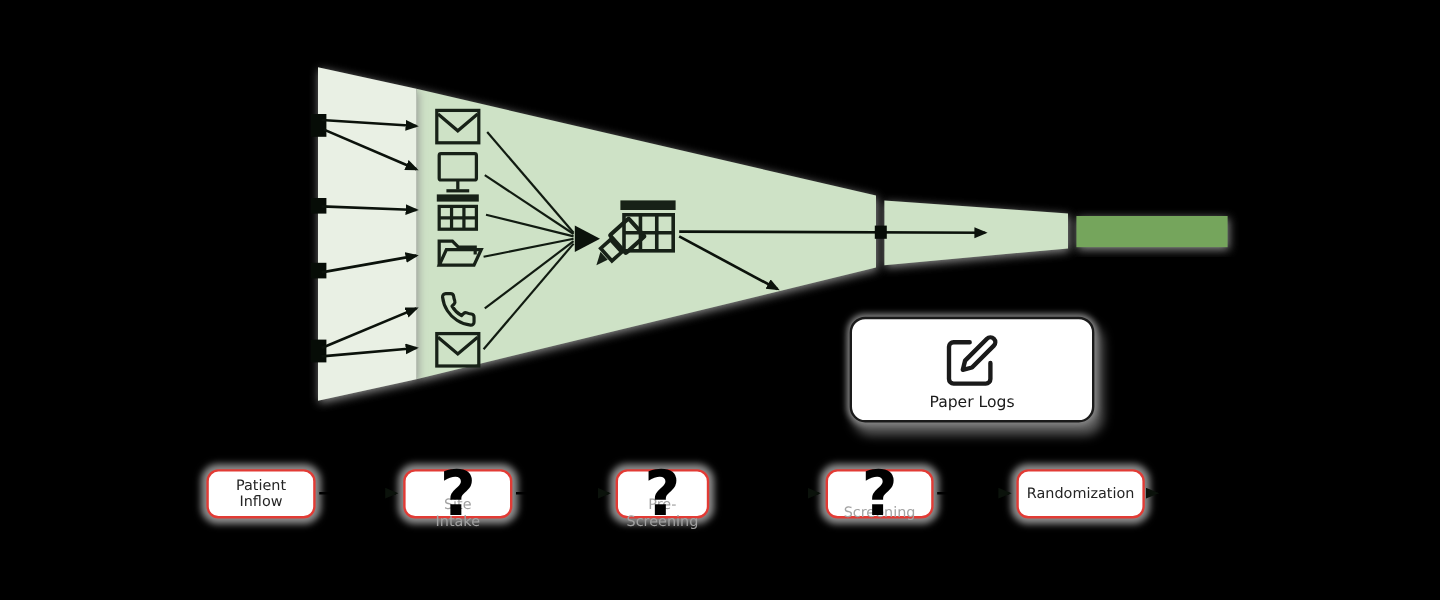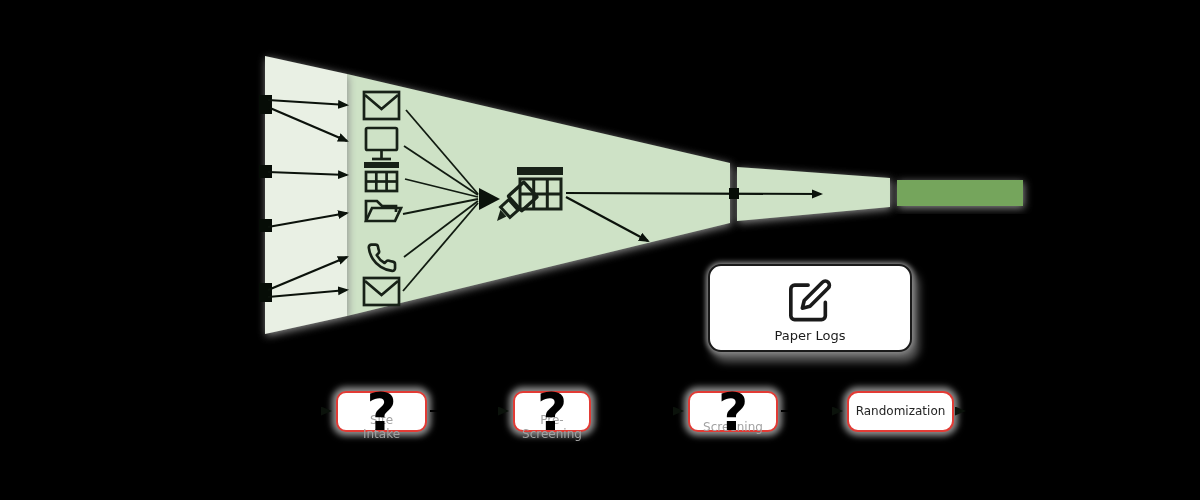--- a/index.html
+++ b/index.html
@@ -36,39 +36,43 @@
   .stage.unknown .stage-label{color:#a2a2a2;margin-top:32px;}
   .stage-overlay{
     position:absolute;left:0;right:0;top:-8px;bottom:-8px;
     display:flex;align-items:center;justify-content:center;
     font-size:52px;font-weight:bold;color:#000;line-height:1;pointer-events:none;
   }
   #stage-0{left:172px;width:91px;}
   #stage-1{left:336px;width:91px;}
   #stage-2{left:513px;width:78px;}
   #stage-3{left:688px;width:90px;}
-  #stage-4{left:847px;width:107px;border-radius:11px;}
+  #stage-4{left:847px;width:107px;}
 </style>
 </head>
 <body>
 
 <div class="canvas">
 
   <div class="panel">
     <div class="panel-item">
       <svg width="46" height="47" viewBox="0 0 24 24">
         <g fill="none" stroke="#1a1a1a" stroke-width="1.9" stroke-linecap="round" stroke-linejoin="round">
           <path d="M11 4H4a2 2 0 0 0-2 2v14a2 2 0 0 0 2 2h14a2 2 0 0 0 2-2v-7"></path>
           <path d="M18.5 2.5a2.12 2.12 0 0 1 3 3L12 15l-4 1 1-4 9.5-9.5z"></path>
         </g>
       </svg>
       <span class="panel-label">Paper Logs</span>
     </div>
   </div>
 
+  <div class="stage" id="stage-0">
+    <span class="stage-label">Patient
+Inflow</span>
+  </div>
   <div class="stage unknown" id="stage-1">
     <span class="stage-label">Site
 Intake</span>
     <span class="stage-overlay">?</span>
   </div>
   <div class="stage unknown" id="stage-2">
     <span class="stage-label">Pre-
 Screening</span>
     <span class="stage-overlay">?</span>
   </div>

